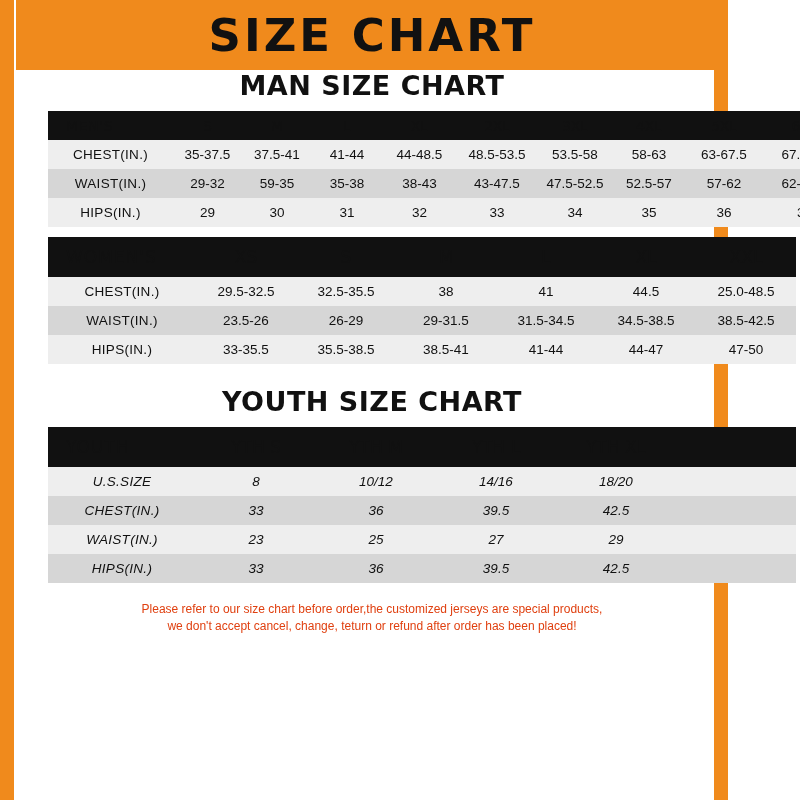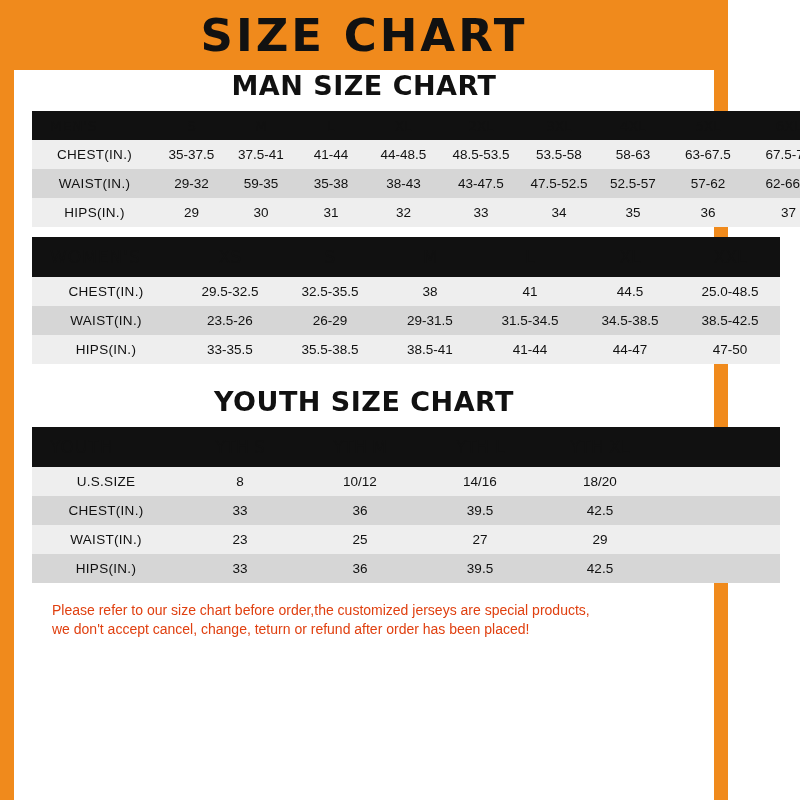--- a/index.html
+++ b/index.html
@@ -14,20 +14,21 @@
     overflow: hidden;
   }
   .page {
     width: 728px;
     height: 800px;
     position: relative;
     background: #ffffff;
     box-sizing: border-box;
     border-left: 14px solid #f08a1c;
     border-right: 14px solid #f08a1c;
+    padding-left: 16px;
   }
   .header {
     background: #f08a1c;
     height: 70px;
     margin: 0 -14px;
     display: flex;
     align-items: center;
     justify-content: center;
   }
   .header-title {
@@ -86,28 +87,28 @@
   .row-even { background: #d6d6d6; }
   td.label-cell {
     font-size: 13.5px;
     letter-spacing: 0.3px;
     margin-top: 28px;
   }
 
   .women-table .hdr-row th { height: 40px; font-size: 17px; }
   .women-table td { height: 33px; font-size: 14px; }
   .youth-table .hdr-row th { height: 40px; font-size: 17px; }
-  .youth-table td { height: 34px; font-size: 14px; }
+  .youth-table td { height: 34px; font-size: 14px; font-style: italic; }
 
   .note {
     margin: 18px 20px 0 20px;
     color: #e04010;
-    font-size: 14px;
+    font-size: 12px;
     line-height: 1.38;
-    text-align: left;
+    text-align: center;
   }
 </style>
 </head>
 <body>
 
 <div class="page">
 
   <div class="header">
     <div class="header-title">SIZE CHART</div>
   </div>

